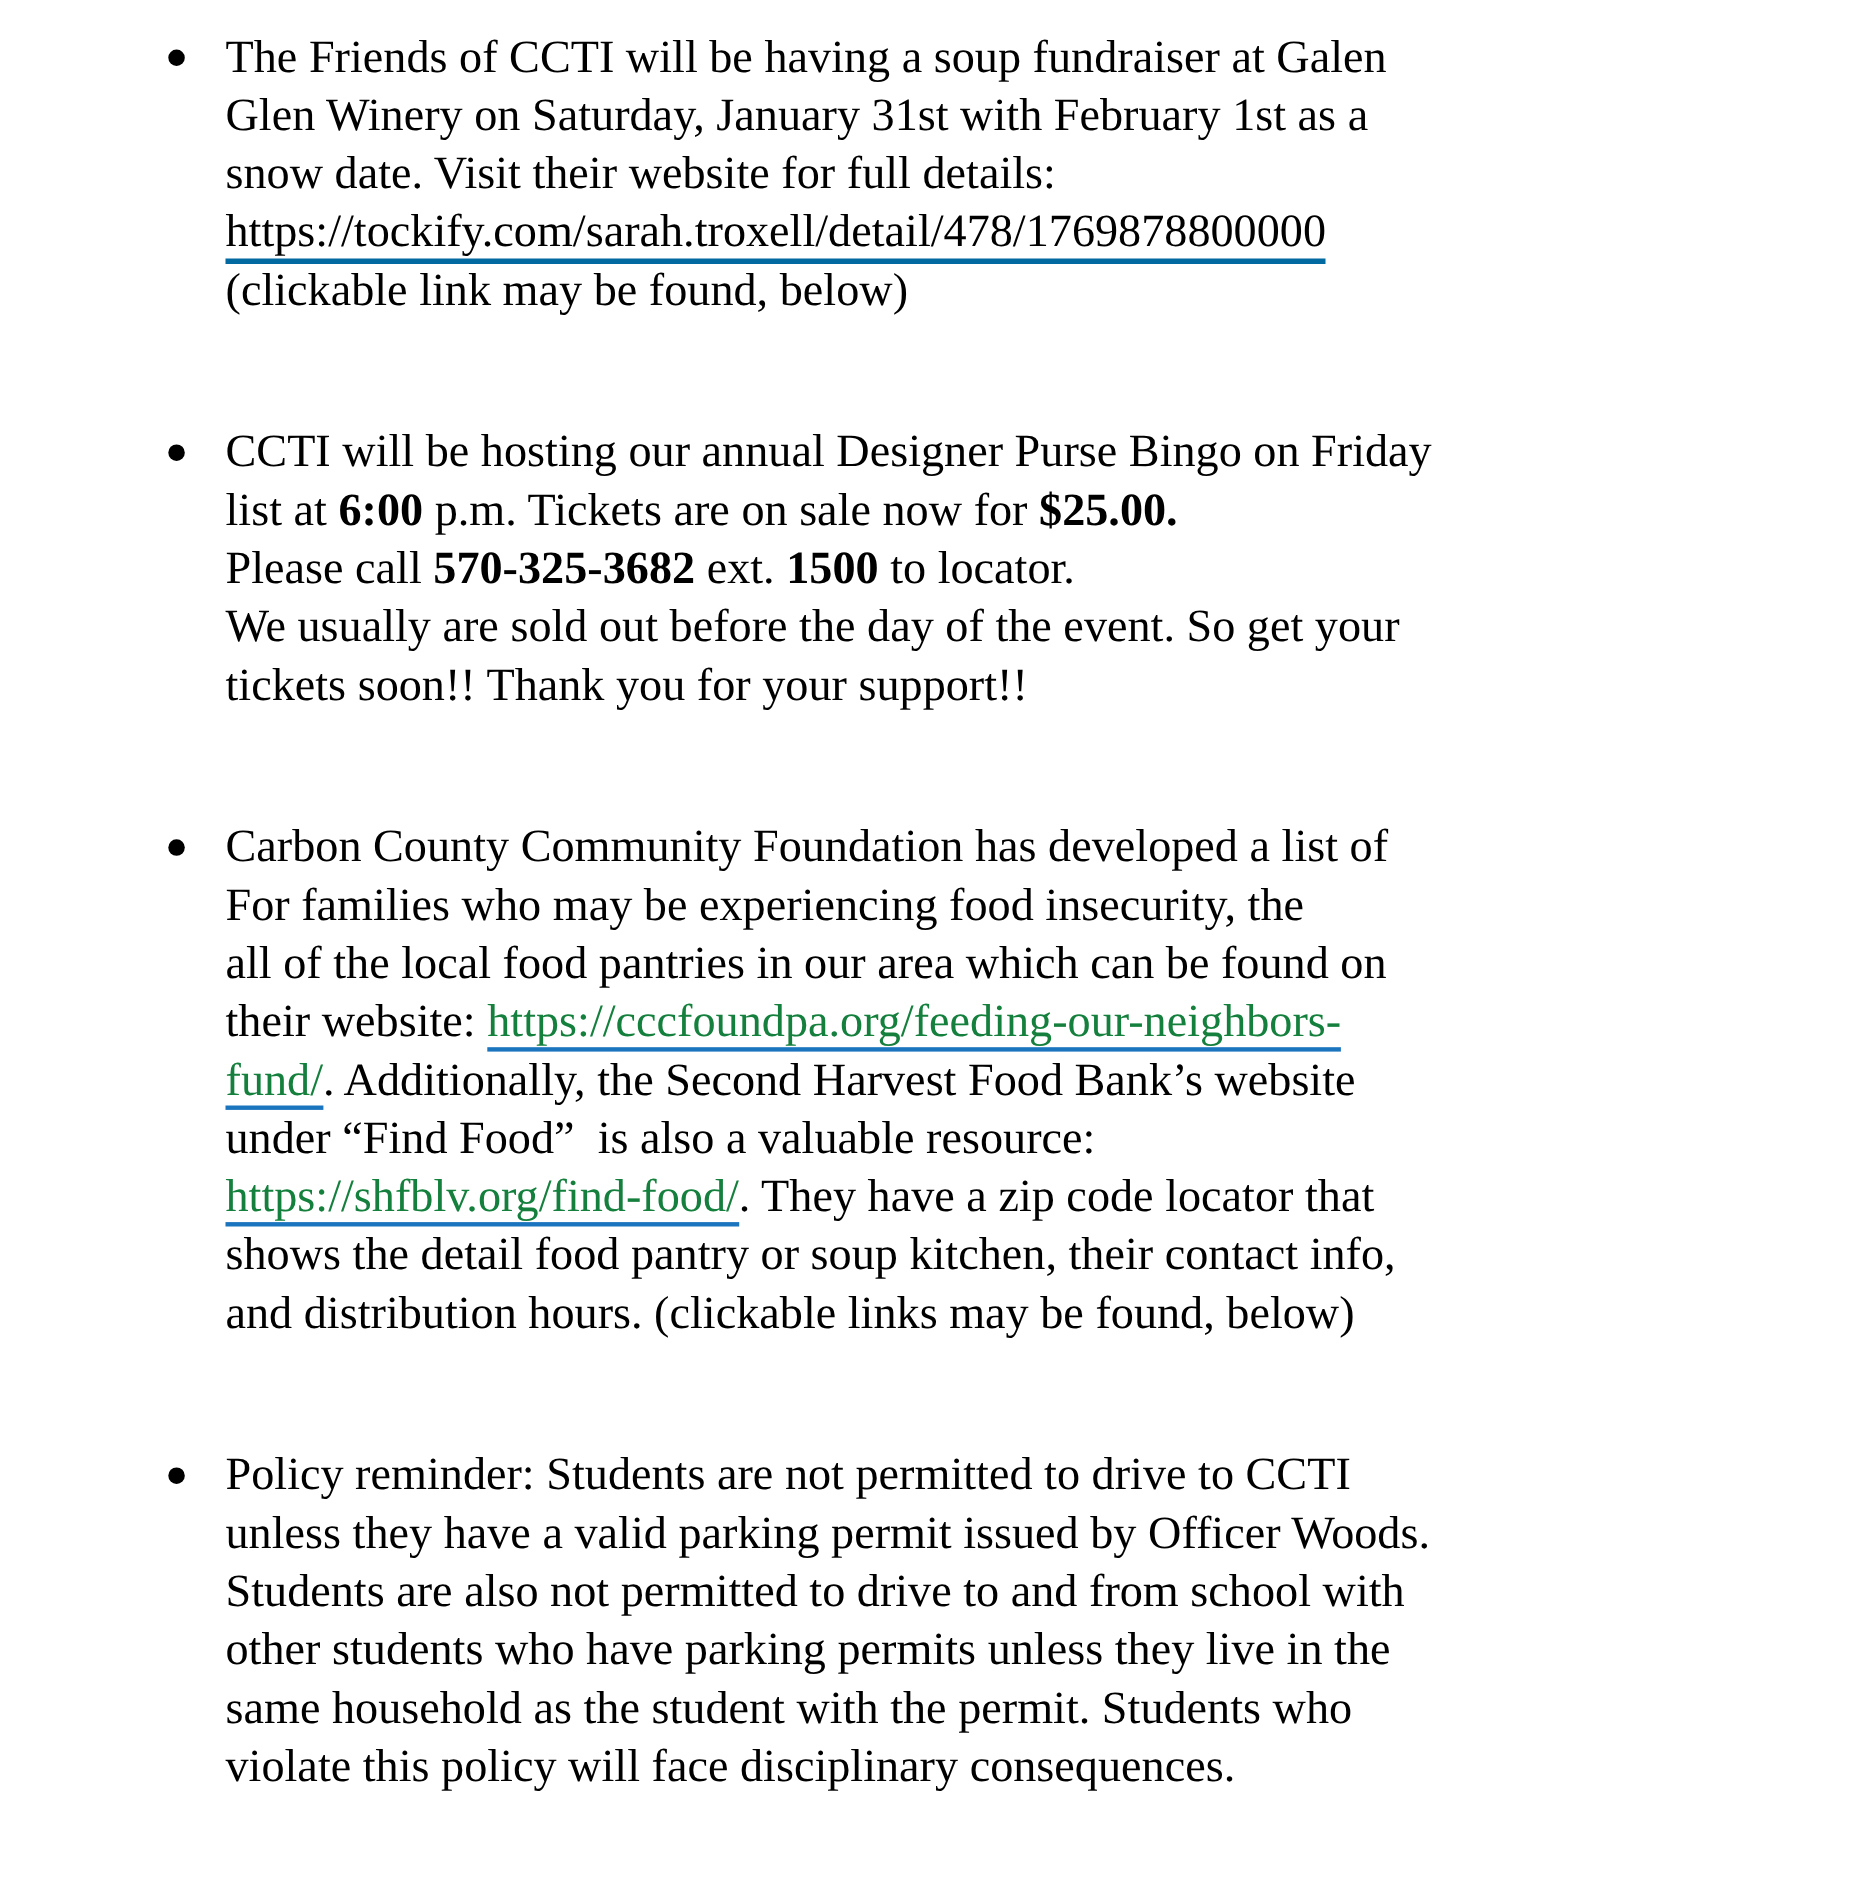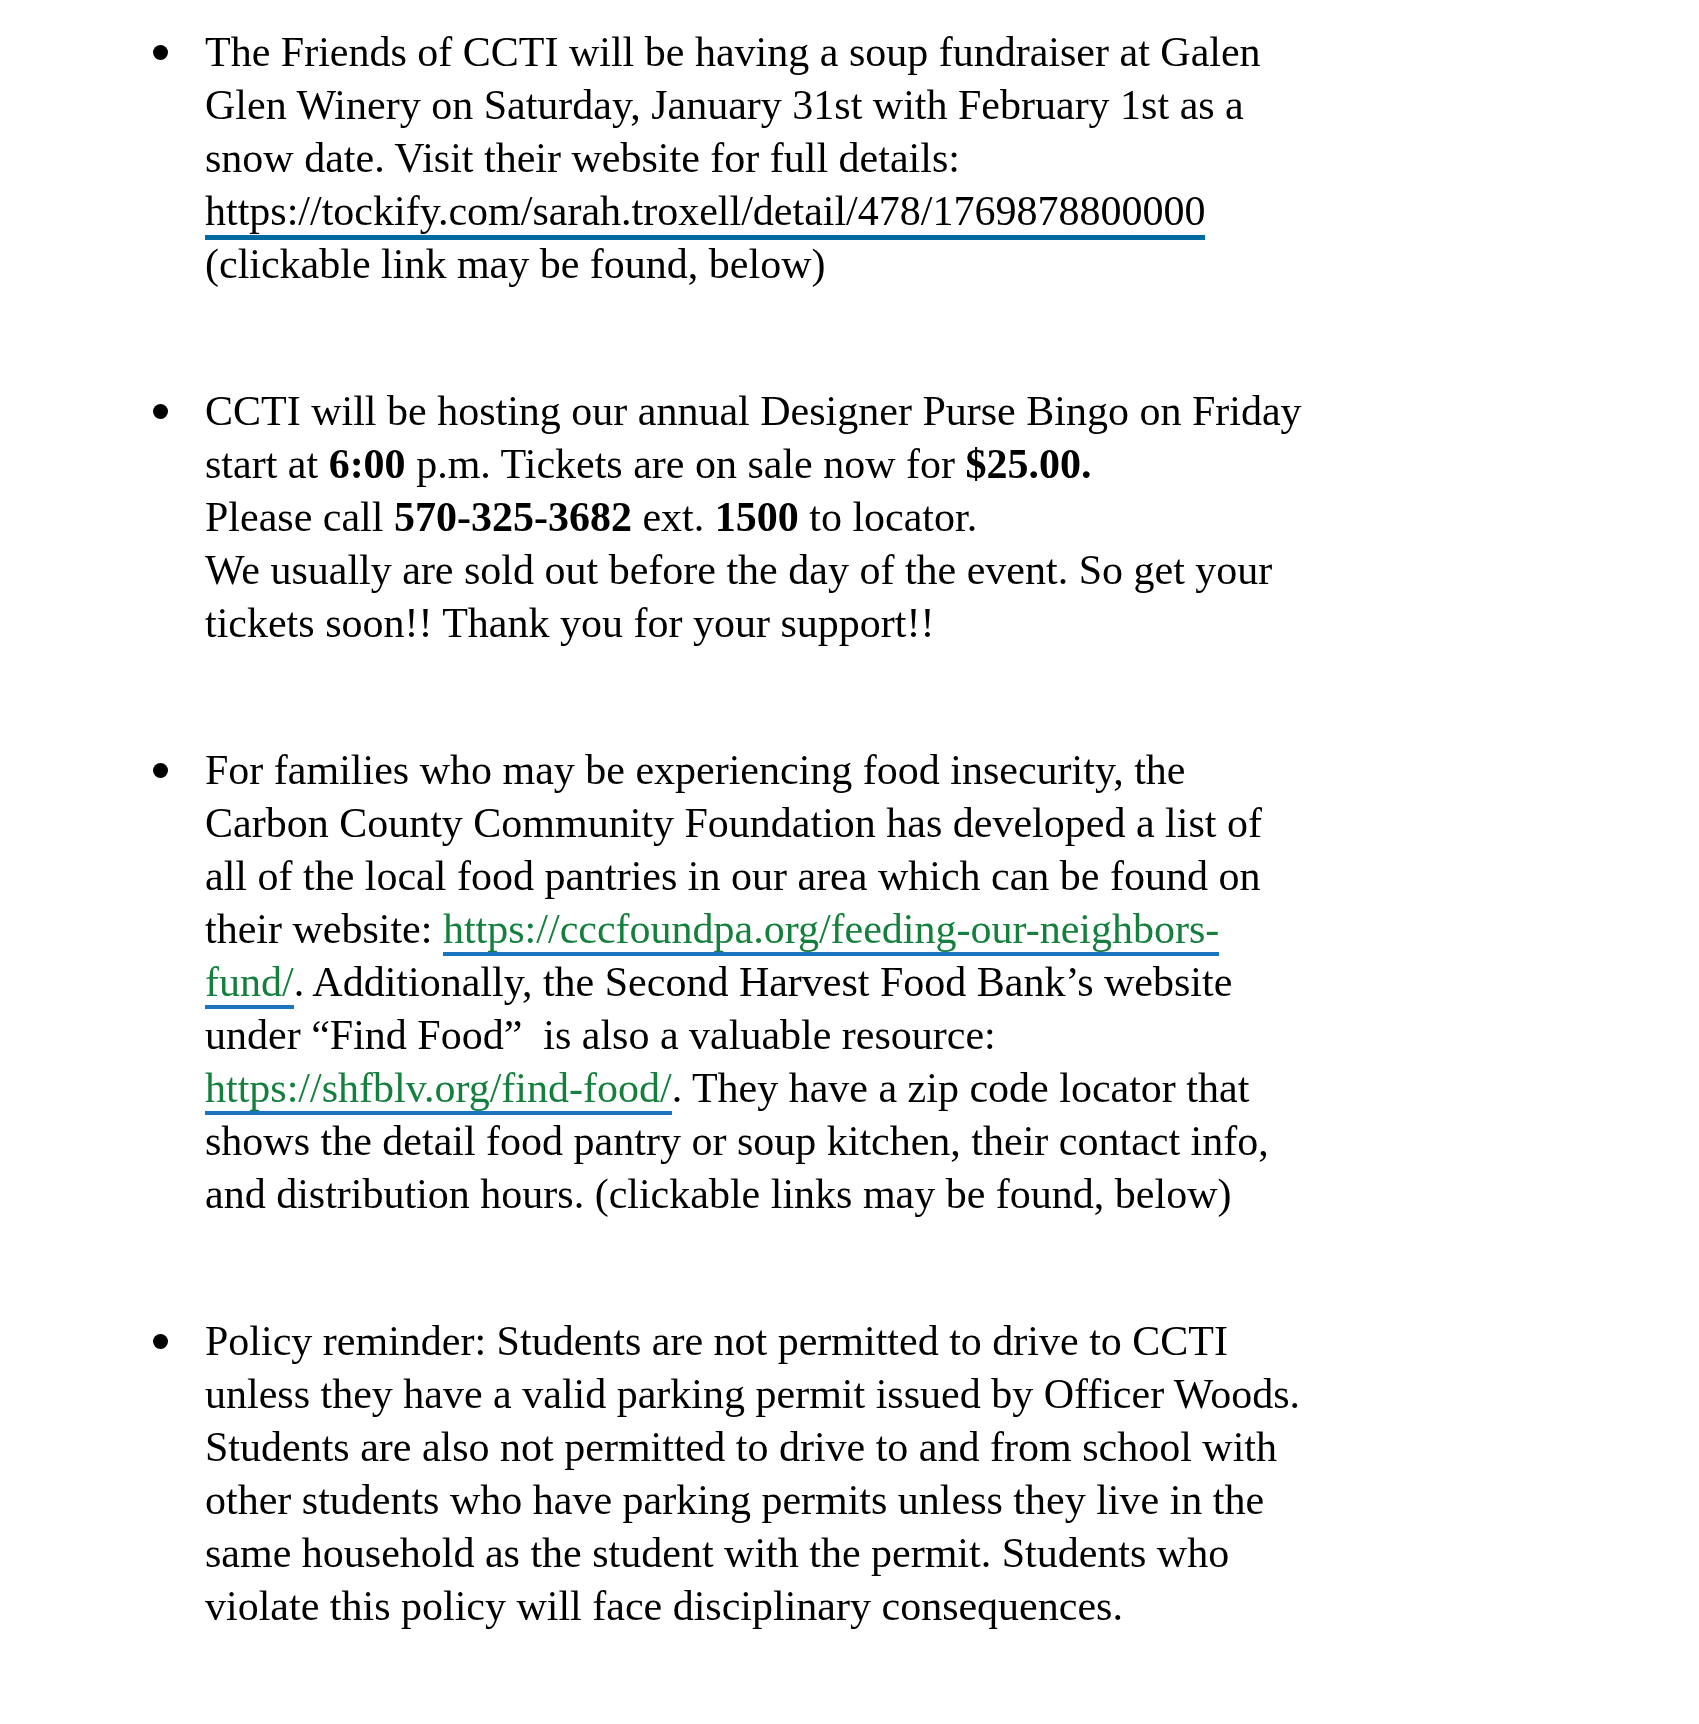--- a/index.html
+++ b/index.html
@@ -66,30 +66,30 @@
     <div class="line"><span class="seg">The Friends of CCTI will be having a soup fundraiser at Galen</span></div>
     <div class="line"><span class="seg">Glen Winery on Saturday, January 31st with February 1st as a</span></div>
     <div class="line"><span class="seg">snow date. Visit their website for full details:</span></div>
     <div class="line"><a class="seg link-black">https://tockify.com/sarah.troxell/detail/478/1769878800000</a></div>
     <div class="line"><span class="seg">(clickable link may be found, below)</span></div>
   </div>
 
   <div class="bullet-item">
     <span class="bullet-marker"></span>
     <div class="line"><span class="seg">CCTI will be hosting our annual Designer Purse Bingo on Friday</span></div>
-    <div class="line"><span class="seg">start at </span><span class="seg bold">6:00</span><span class="seg"> p.m. Tickets are on sale now for </span><span class="seg bold">$25.00.</span></div>
+    <div class="line"><span class="seg">list at </span><span class="seg bold">6:00</span><span class="seg"> p.m. Tickets are on sale now for </span><span class="seg bold">$25.00.</span></div>
     <div class="line"><span class="seg">Please call </span><span class="seg bold">570-325-3682</span><span class="seg"> ext. </span><span class="seg bold">1500</span><span class="seg"> to locator.</span></div>
     <div class="line"><span class="seg">We usually are sold out before the day of the event. So get your</span></div>
     <div class="line"><span class="seg">tickets soon!! Thank you for your support!!</span></div>
   </div>
 
   <div class="bullet-item">
     <span class="bullet-marker"></span>
+    <div class="line"><span class="seg">Carbon County Community Foundation has developed a list of</span></div>
     <div class="line"><span class="seg">For families who may be experiencing food insecurity, the</span></div>
-    <div class="line"><span class="seg">Carbon County Community Foundation has developed a list of</span></div>
     <div class="line"><span class="seg">all of the local food pantries in our area which can be found on</span></div>
     <div class="line"><span class="seg">their website: </span><a class="seg link-blue">https://cccfoundpa.org/feeding-our-neighbors-</a></div>
     <div class="line"><a class="seg link-blue">fund/</a><span class="seg">. Additionally, the Second Harvest Food Bank’s website</span></div>
     <div class="line"><span class="seg">under “Find Food”  is also a valuable resource:</span></div>
     <div class="line"><a class="seg link-blue">https://shfblv.org/find-food/</a><span class="seg">. They have a zip code locator that</span></div>
     <div class="line"><span class="seg">shows the detail food pantry or soup kitchen, their contact info,</span></div>
     <div class="line"><span class="seg">and distribution hours. (clickable links may be found, below)</span></div>
   </div>
 
   <div class="bullet-item">

